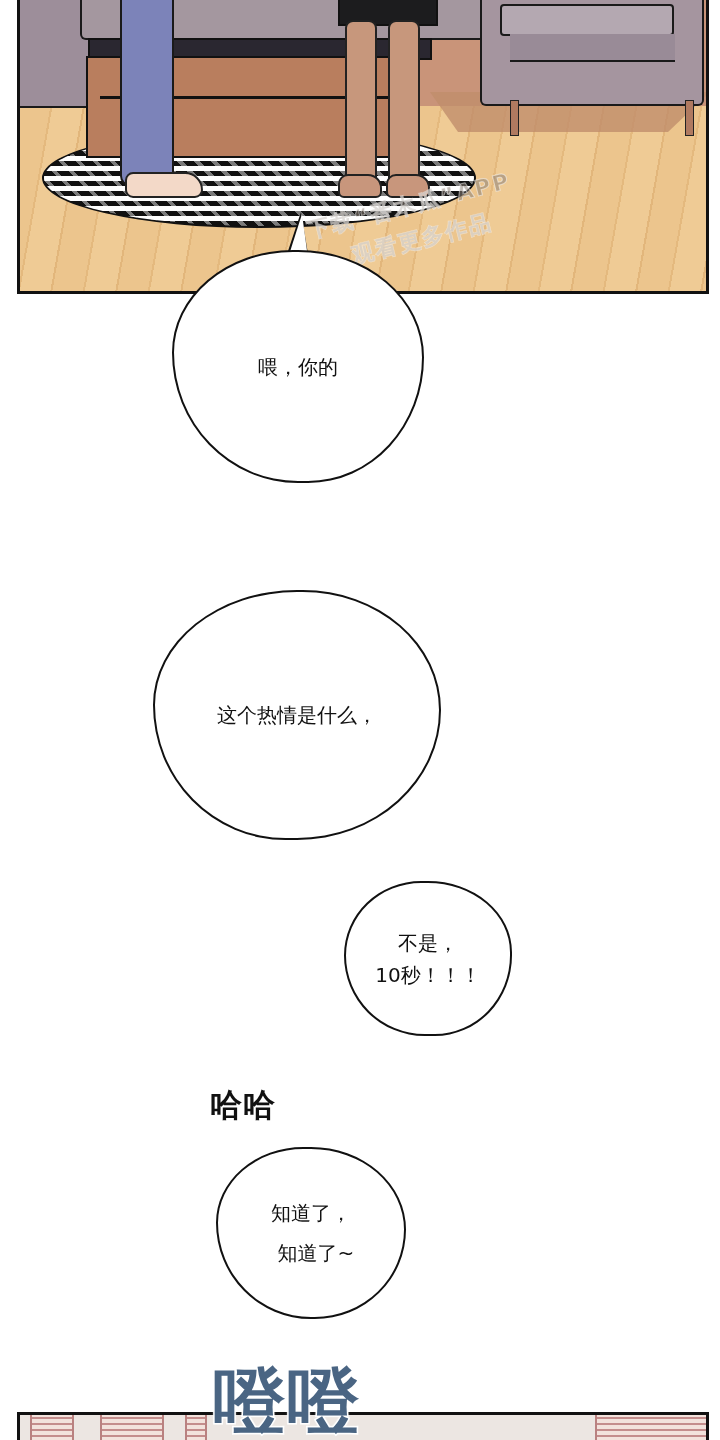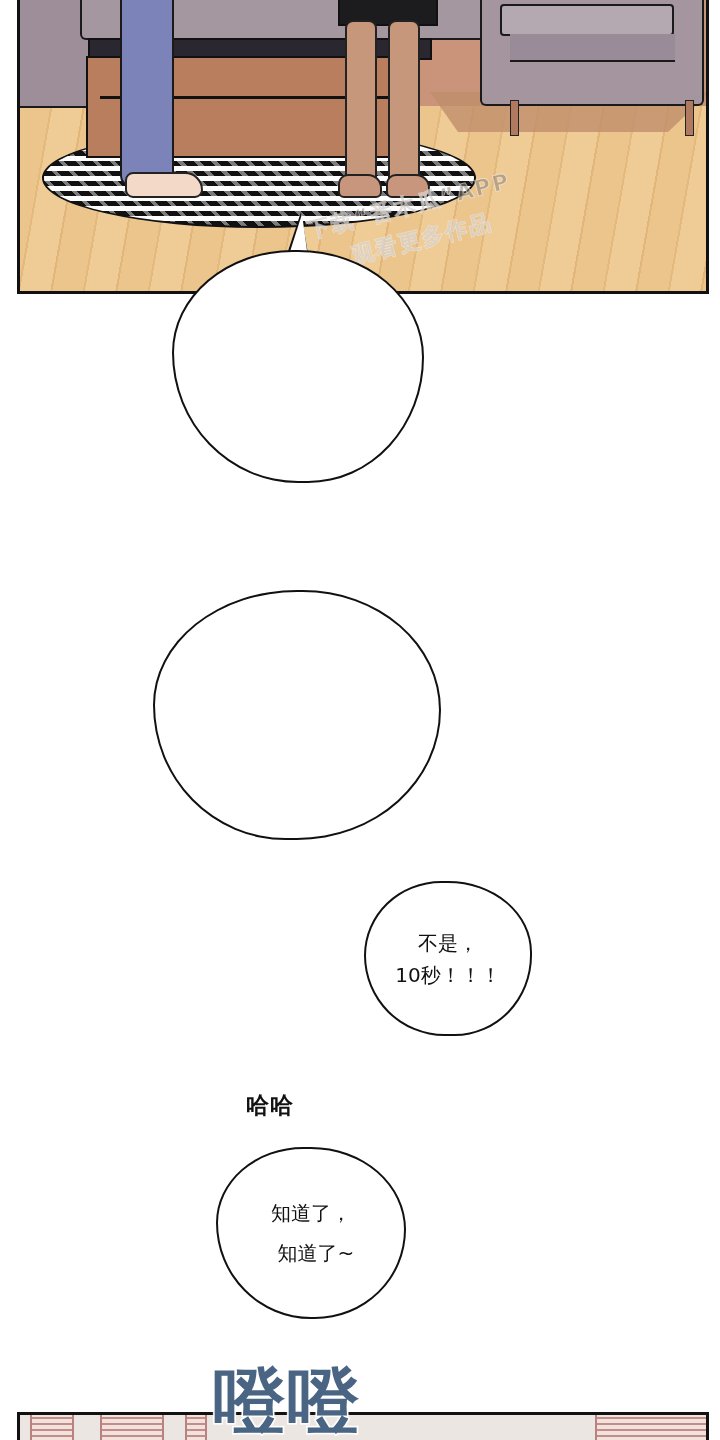--- a/index.html
+++ b/index.html
@@ -60,26 +60,26 @@
     .bubble .line { display: block; white-space: nowrap; }
     .b1 { left: 172px; top: 250px; width: 252px; height: 233px; border-radius: 48% 50% 46% 50% / 44% 46% 54% 56%; }
     .b1-tail { position: absolute; left: 288px; top: 214px; width: 0; height: 0;
                border-left: 14px solid transparent; border-right: 6px solid transparent;
                border-bottom: 44px solid #fff; z-index: 3; }
     .b1-tail-outline { position: absolute; left: 285px; top: 212px; width: 0; height: 0;
                border-left: 16px solid transparent; border-right: 8px solid transparent;
                border-bottom: 48px solid #111; z-index: 2; }
     .b1 { z-index: 4; }
     .b2 { left: 153px; top: 590px; width: 288px; height: 250px; border-radius: 50% 48% 50% 46% / 46% 48% 52% 54%; }
-    .b3 { left: 364px; top: 881px; width: 168px; height: 155px; border-radius: 46% 50% 46% 48% / 48% 46% 52% 52%; text-align: center; }
+    .b3 { left: 344px; top: 881px; width: 168px; height: 155px; border-radius: 46% 50% 46% 48% / 48% 46% 52% 52%; text-align: center; }
     .b4 { left: 216px; top: 1147px; width: 190px; height: 172px; border-radius: 46% 50% 48% 50% / 44% 48% 52% 56%; }
 
-    .sfx-haha { position: absolute; left: 208px; top: 1090px; font-size: 23px; font-weight: bold; color: #111;
+    .sfx-haha { position: absolute; left: 208px; top: 1090px; font-size: 32px; font-weight: bold; color: #111;
                 font-family: "DejaVu Sans", sans-serif; letter-spacing: 1px; z-index: 5;
-                background: #fff; padding: 0 2px; line-height: 30px; margin-left: 36px; }
+                background: #fff; padding: 0 2px; line-height: 30px; }
 
     
     .panel-bottom { position: absolute; left: 17px; top: 1412px; width: 692px; height: 40px;
                     border: 3px solid #111; border-bottom: none; box-sizing: border-box; overflow: hidden;
                     background: #ece6e2; }
     .blind { position: absolute; top: 0; height: 40px;
              background: repeating-linear-gradient(0deg, #c48d8c 0 2px, #f2e2dc 2px 6px); border-left: 2px solid #b98180; border-right: 2px solid #b98180; }
     .sfx-knock { position: absolute; left: 213px; top: 1358px; font-size: 72px; font-weight: bold; color: #4a6583;
                  font-family: "DejaVu Sans", sans-serif; letter-spacing: 2px; z-index: 6; line-height: 84px;
                  -webkit-text-stroke: 3px #ffffff; paint-order: stroke fill;
@@ -112,25 +112,27 @@
   <div class="foot-r" style="left:318px;"></div>
   <div class="foot-r" style="left:366px;"></div>
   <div class="watermark wm-1">下载“番木瓜”APP</div>
   <div class="watermark wm-2">观看更多作品</div>
 </div>
 
 <div class="b1-tail-outline"></div>
 <div class="b1-tail"></div>
 <div class="bubble b1">
   <div>
+    <span class="line">喂，你的</span>
   </div>
 </div>
 
 <div class="bubble b2">
   <div>
+    <span class="line">这个热情是什么，</span>
   </div>
 </div>
 
 <div class="bubble b3">
   <div>
     <span class="line">不是，</span>
     <span class="line">10秒！！！</span>
   </div>
 </div>
 

